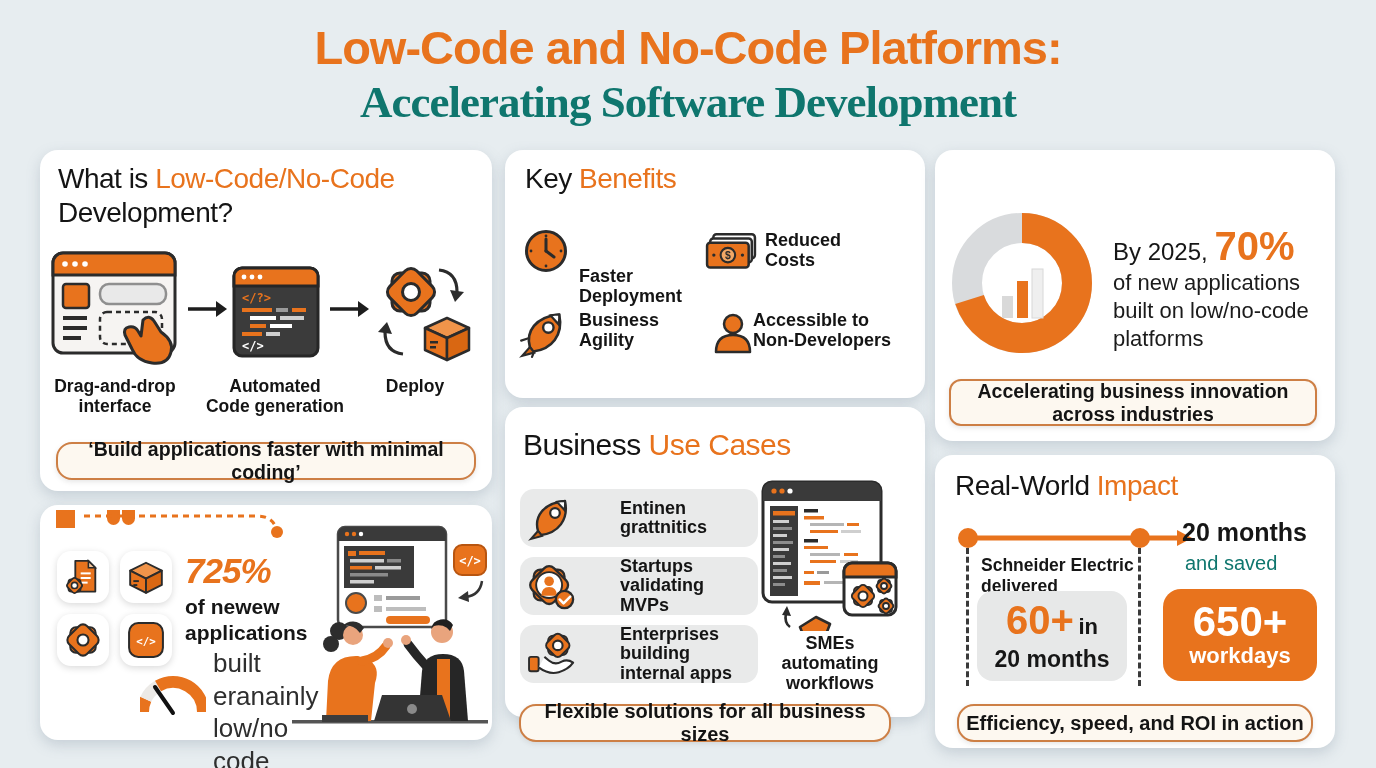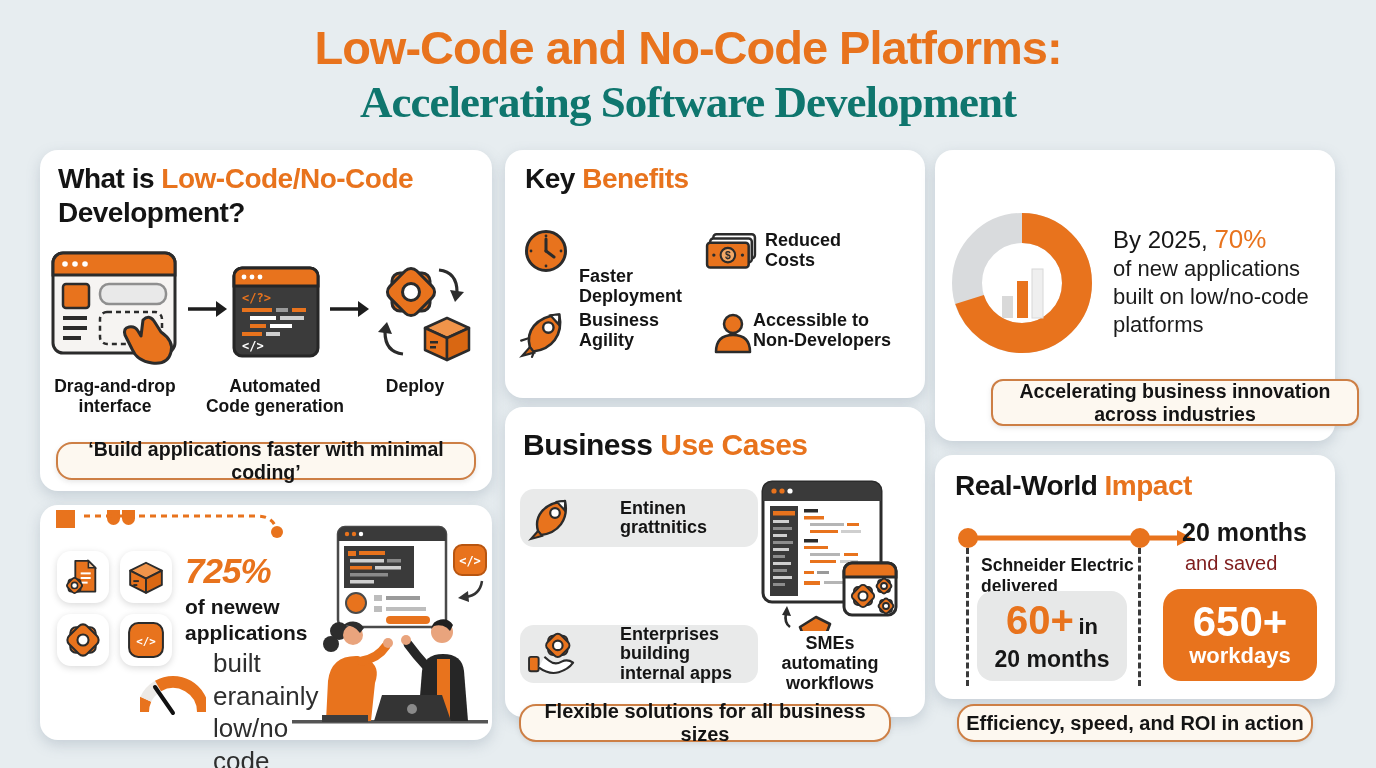--- a/index.html
+++ b/index.html
@@ -12,21 +12,21 @@
   }
   .abs { position:absolute; }
   .card {
     position:absolute; background:#fff; border-radius:18px;
     box-shadow:0 5px 14px rgba(110,130,148,.28);
   }
   .orange { color:#E8731D; }
   .main-title { position:absolute; top:20px; left:0; width:100%; text-align:center; }
   .main-title .t1 { font-size:47px; font-weight:800; color:#E8731D; letter-spacing:-1px; }
   .main-title .t2 { font-size:45px; font-weight:800; color:#0f766e; letter-spacing:-1px; margin-top:1px;font-family:Liberation Serif, serif; }
-  .card-title { position:absolute; font-size:28px; font-weight:700; letter-spacing:-.5px; line-height:1.22; color:#141414; }
+  .card-title { position:absolute; font-size:28px; font-weight:400; letter-spacing:-.5px; line-height:1.22; color:#141414; }
   .pill {
     position:absolute; background:#fdf8f0; border:2px solid #cd7f45; border-radius:14px;
     display:flex; align-items:center; justify-content:center; text-align:center;
     font-weight:700; color:#141414; box-shadow:0 2px 5px rgba(120,120,120,.18);
   }
   .step-label { position:absolute; text-align:center; font-size:17.5px; font-weight:700; line-height:1.15; color:#141414; }
   .benefit-label { position:absolute; font-size:18px; font-weight:700; line-height:1.12; color:#141414; }
   .ucrow { position:absolute; width:238px; height:58px; background:#e9eaea; border-radius:14px; }
   .ucrow .ic { position:absolute; left:8px; top:6px; }
   .uclabel { position:absolute; left:100px; top:50%; transform:translateY(-50%); font-size:18px; font-weight:700; line-height:1.07; color:#141414; }
@@ -313,20 +313,38 @@
       <path d="M29,6.8 C33,6 36,6 37,6 C37.2,9.5 37,12 36.4,15 z" fill="#fff" stroke="#2b2b2b" stroke-width="2"></path>
       <circle cx="27" cy="18" r="4.8" fill="#fff" stroke="#2b2b2b" stroke-width="2.2"></circle>
       <path d="M10,36 l-7,8 l11,-3 z" fill="#d96712" stroke="#2b2b2b" stroke-width="2"></path>
     </svg>
     <div class="uclabel">
       <span>Entinen</span><br>
       <span>grattnitics</span>
     </div>
   </div>
 
+  <div class="ucrow" style="left:15px;top:150px;">
+    <svg class="ic" width="48" height="48" viewBox="0 0 50 50">
+      <g transform="translate(22,23)">
+        <rect x="-16" y="-16" width="32" height="32" rx="7" fill="#E8731D" stroke="#2b2b2b" stroke-width="2.4"></rect>
+        <rect x="-16" y="-16" width="32" height="32" rx="7" transform="rotate(45)" fill="#E8731D" stroke="#2b2b2b" stroke-width="2.4"></rect>
+        <circle r="13.5" fill="#fff" stroke="#2b2b2b" stroke-width="2"></circle>
+        <circle cy="-4" r="5" fill="#E8731D"></circle>
+        <path d="M-8,11 q0,-9 8,-9 q8,0 8,9 z" fill="#E8731D"></path>
+      </g>
+      <circle cx="38" cy="38" r="9" fill="#E8731D" stroke="#2b2b2b" stroke-width="2.4"></circle>
+      <path d="M33,38 l4,4 l7,-7" stroke="#fff" stroke-width="2.6" fill="none" stroke-linecap="round" stroke-linejoin="round"></path>
+    </svg>
+    <div class="uclabel">
+      <span>Startups</span><br>
+      <span>validating</span><br>
+      <span>MVPs</span>
+    </div>
+  </div>
 
   <div class="ucrow" style="left:15px;top:218px;">
     <svg class="ic" width="50" height="46" viewBox="0 0 52 48">
       <g transform="translate(31,15)">
         <rect x="-10" y="-10" width="20" height="20" rx="5" fill="#E8731D" stroke="#2b2b2b" stroke-width="2.2"></rect>
         <rect x="-10" y="-10" width="20" height="20" rx="5" transform="rotate(45)" fill="#E8731D" stroke="#2b2b2b" stroke-width="2.2"></rect>
         <circle r="5" fill="#fff" stroke="#2b2b2b" stroke-width="2.2"></circle>
       </g>
       <rect x="1" y="27" width="10" height="15" rx="2" fill="#E8731D" stroke="#2b2b2b" stroke-width="2"></rect>
       <path d="M11,38 q11,8 21,5 q10,-3 15,-10 q-6,-4 -12,-1 q-7,4 -13,-1 l-5,-4" fill="#fff" stroke="#2b2b2b" stroke-width="2.2" stroke-linejoin="round"></path>
@@ -412,50 +430,50 @@
     <circle cx="75" cy="75" r="55" fill="none" stroke="#E8731D" stroke-width="30" transform="rotate(-90 75 75)" stroke-dasharray="241.9 345.6"></circle>
     <g>
       <rect x="55" y="88" width="11" height="22" fill="#d9d9d9"></rect>
       <rect x="70" y="73" width="11" height="37" fill="#E8731D"></rect>
       <rect x="85" y="61" width="11" height="49" fill="#efefef" stroke="#d8d8d8"></rect>
     </g>
   </svg>
 
   <div class="abs" style="left:178px;top:74px;width:210px;">
     <div style="font-size:24px;">
-      <span>By 2025, </span><span class="orange" style="font-size:26px;font-weight:400;">70%</span>
+      <span>By 2025, </span><span class="orange" style="font-size:40px;font-weight:700;">70%</span>
     </div>
     <div class="statline">of new applications</div>
     <div class="statline">built on low/no-code</div>
     <div class="statline">platforms</div>
   </div>
 
-  <div class="pill" style="left:14px;top:229px;width:368px;height:47px;font-size:19.5px;line-height:1.15;border-radius:12px;flex-direction:column;margin-left:42px;">
+  <div class="pill" style="left:14px;top:229px;width:368px;height:47px;font-size:19.5px;line-height:1.15;border-radius:12px;flex-direction:column;">
     <span>Accelerating business innovation</span>
     <span>across industries</span>
   </div>
 </div>
 
-<div class="card" style="left:935px;top:455px;width:400px;height:244px;">
+<div class="card" style="left:935px;top:455px;width:400px;height:293px;">
   <div class="card-title" style="left:20px;top:14px;">
     <span>Real-World</span>
     <span class="orange">Impact</span>
   </div>
 
   <svg class="abs" style="left:20px;top:70px;" width="240" height="26" viewBox="0 0 240 26">
     <line x1="13" y1="13" x2="222" y2="13" stroke="#E8731D" stroke-width="5"></line>
     <circle cx="13" cy="13" r="10" fill="#E8731D"></circle>
     <circle cx="185" cy="13" r="10" fill="#E8731D"></circle>
     <polygon points="222,5 237,13 222,21" fill="#E8731D"></polygon>
   </svg>
   <div class="dashv" style="left:31px;top:93px;height:138px;"></div>
   <div class="dashv" style="left:203px;top:93px;height:138px;"></div>
 
   <div class="abs" style="left:247px;top:63px;font-size:25px;font-weight:800;">20 months</div>
-  <div class="abs" style="left:250px;top:97px;font-size:20px;color:#7f1d1d;">and saved</div>
+  <div class="abs" style="left:250px;top:97px;font-size:20px;color:#0f766e;">and saved</div>
 
   <div class="abs" style="left:46px;top:100px;font-size:17.5px;font-weight:700;line-height:1.18;">
     <span>Schneider Electric</span><br>
     <span>delivered</span>
   </div>
 
   <div class="abs" style="left:42px;top:136px;width:150px;height:90px;background:#e7e8e8;border-radius:16px;display:flex;flex-direction:column;align-items:center;justify-content:center;">
     <div style="line-height:1;">
       <span class="orange" style="font-size:40px;font-weight:800;">60+</span>
       <span style="font-size:22px;font-weight:800;">in</span>

